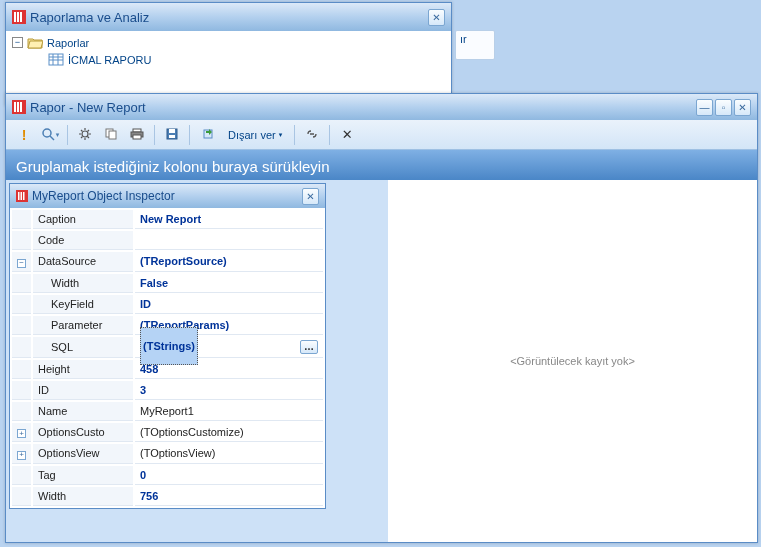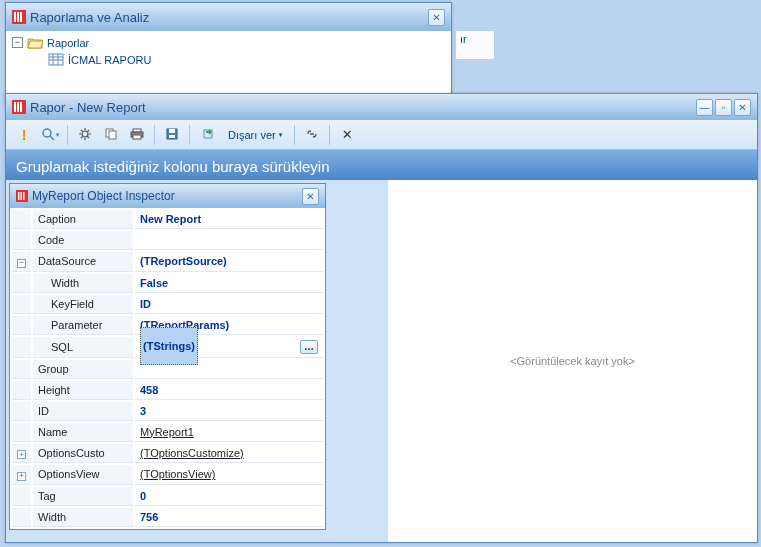--- a/index.html
+++ b/index.html
@@ -30,21 +30,21 @@
 .left-pane { width: 382px; background: #cde1f7; position: relative; }
 .content-area { flex: 1; display: flex; align-items: center; justify-content: center; color: #888; font-size: 11px; background: #fff; }
 
 
 #win-inspector { position: absolute; left: 3px; top: 3px; width: 317px; background: #fff; border: 1px solid #5a8cc6; }
 #win-inspector .titlebar { height: 24px; font-size: 12px; }
 .prop-grid { width: 100%; }
 .prop-grid td { border-bottom: 1px solid #e0e8f2; padding: 3px 5px; font-size: 11px; vertical-align: middle; height: 18px; }
 .prop-grid .lbl { width: 100px; color: #222; background: #f2f6fb; }
 .prop-grid .val { color: #003399; font-weight: bold; }
-.prop-grid .val.plain { font-weight: normal; color: #222; text-decoration: underline; }
+.prop-grid .val.plain { font-weight: normal; color: #222; }
 .prop-grid .exp-cell { width: 14px; background: #f2f6fb; text-align: center; }
 .exp-btn { width: 9px; height: 9px; border: 1px solid #7ba6d1; display: inline-flex; align-items: center; justify-content: center; font-size: 8px; background: #fff; color: #3a6a9e; cursor: pointer; line-height: 1; }
 .prop-grid .indent { padding-left: 18px; }
 .selected-val { background: #b5d3f5; border: 1px dotted #555; padding: 12px 2px; text-align: right; }
 .ellipsis-btn { float: right; width: 18px; height: 14px; background: linear-gradient(to bottom,#fafdff,#d6e8f9); border: 1px solid #7ba6d1; border-radius: 2px; font-size: 10px; display: flex; align-items: center; justify-content: center; cursor: pointer; color: #222; }
 
 .icon { display: inline-flex; vertical-align: middle; }
 </style>
 </head>
 <body>
@@ -201,25 +201,20 @@
                 <td class="lbl indent">Parameter</td>
                 <td class="val">(TReportParams)</td>
               </tr>
           <tr>
                 <td class="exp-cell"></td>
                 <td class="lbl indent">SQL</td>
                 <td class="val"><span class="selected-val">(TStrings)</span><span class="ellipsis-btn">…</span></td>
               </tr>
           <tr>
                 <td class="exp-cell"></td>
-                <td class="lbl">Group</td>
-                <td class="val"></td>
-              </tr>
-          <tr>
-                <td class="exp-cell"></td>
                 <td class="lbl">Height</td>
                 <td class="val">458</td>
               </tr>
           <tr>
                 <td class="exp-cell"></td>
                 <td class="lbl">ID</td>
                 <td class="val">3</td>
               </tr>
           <tr>
                 <td class="exp-cell"></td>

